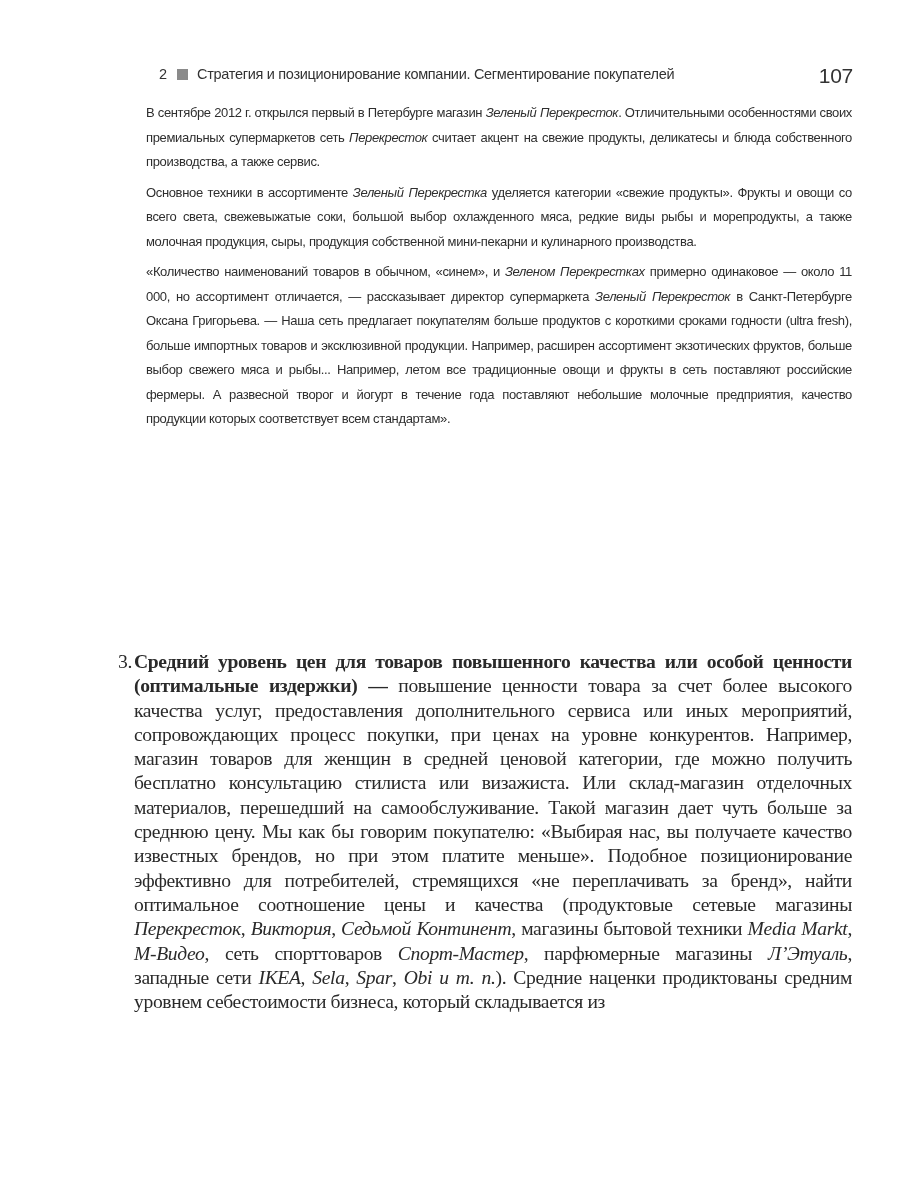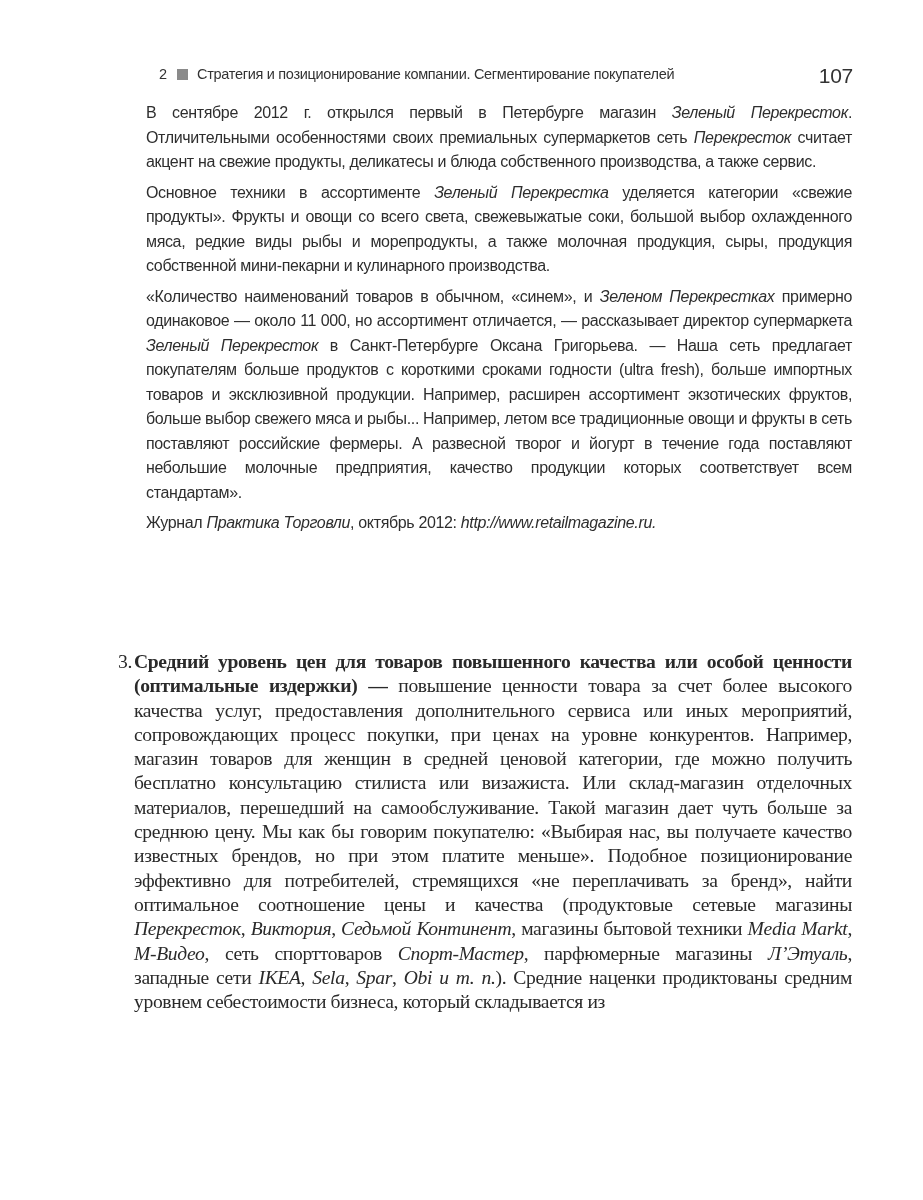--- a/index.html
+++ b/index.html
@@ -9,21 +9,21 @@
     font-family: "Liberation Sans", sans-serif; font-size: 14.5px; color: #333;
     letter-spacing: -0.3px;
   }
   .page-header .chap { position: absolute; left: 0; top: 0; }
   .page-header .sq { position: absolute; left: 18px; top: 3px; width: 11px; height: 11px; background: #8a8a8a; }
   .page-header .title { position: absolute; left: 38px; top: 0; white-space: nowrap; }
   .page-header .pnum { position: absolute; right: 0; top: -2px; font-size: 21px; }
 
   .box {
     position: absolute; left: 146px; top: 101px; width: 706px;
-    font-family: "Liberation Sans", sans-serif; font-size: 16px; line-height: 24.5px;
+    font-family: "Liberation Sans", sans-serif; font-size: 13px; line-height: 24.5px;
     color: #2e2e2e; letter-spacing: -0.35px;
   }
   .box p { margin: 0 0 6px 0; text-align: justify; }
   .box i { font-style: italic; }
 
   .item3 {
     position: absolute; left: 118px; top: 650px; width: 734px;
     font-family: "Liberation Serif", serif; font-size: 19.6px; line-height: 24.3px;
     color: #2a2a2a; letter-spacing: -0.35px;
   }
@@ -45,23 +45,20 @@
 <div class="box">
   <p>
     <span>В сентябре 2012 г. открылся первый в Петербурге магазин </span><i>Зеленый Перекресток</i><span>. Отличительными особенностями своих премиальных супермаркетов сеть </span><i>Перекресток</i><span> считает акцент на свежие продукты, деликатесы и блюда собственного производства, а также сервис.</span>
   </p>
   <p>
     <span>Основное техники в ассортименте </span><i>Зеленый Перекрестка</i><span> уделяется категории «свежие продукты». Фрукты и овощи со всего света, свежевыжатые соки, большой выбор охлажденного мяса, редкие виды рыбы и морепродукты, а также молочная продукция, сыры, продукция собственной мини-пекарни и кулинарного производства.</span>
   </p>
   <p>
     <span>«Количество наименований товаров в обычном, «синем», и </span><i>Зеленом Перекрестках</i><span> примерно одинаковое — около 11 000, но ассортимент отличается, — рассказывает директор супермаркета </span><i>Зеленый Перекресток</i><span> в Санкт-Петербурге Оксана Григорьева. — Наша сеть предлагает покупателям больше продуктов с короткими сроками годности (ultra fresh), больше импортных товаров и эксклюзивной продукции. Например, расширен ассортимент экзотических фруктов, больше выбор свежего мяса и рыбы... Например, летом все традиционные овощи и фрукты в сеть поставляют российские фермеры. А развесной творог и йогурт в течение года поставляют небольшие молочные предприятия, качество продукции которых соответствует всем стандартам».</span>
   </p>
-  <p>
-    <span>Журнал </span><i>Практика Торговли</i><span>, октябрь 2012: </span><i>http://www.retailmagazine.ru.</i>
-  </p>
 </div>
 
 <div class="item3">
   <span class="num">3.</span>
   <div class="body">
     <b>Средний уровень цен для товаров повышенного качества или особой ценности (оптимальные издержки) —</b><span> повышение ценности товара за счет более высокого качества услуг, предоставления дополнительного сервиса или иных мероприятий, сопровождающих процесс покупки, при ценах на уровне конкурентов. Например, магазин товаров для женщин в средней ценовой категории, где можно получить бесплатно консультацию стилиста или визажиста. Или склад-магазин отделочных материалов, перешедший на самообслуживание. Такой магазин дает чуть больше за среднюю цену. Мы как бы говорим покупателю: «Выбирая нас, вы получаете качество известных брендов, но при этом платите меньше». Подобное позиционирование эффективно для потребителей, стремящихся «не переплачивать за бренд», найти оптимальное соотношение цены и качества (продуктовые сетевые магазины </span><i>Перекресток</i><span>, </span><i>Виктория</i><span>, </span><i>Седьмой Континент</i><span>, магазины бытовой техники </span><i>Media Markt</i><span>, </span><i>М-Видео</i><span>, сеть спорттоваров </span><i>Спорт-Мастер</i><span>, парфюмерные магазины </span><i>Л’Этуаль</i><span>, западные сети </span><i>IKEA</i><span>, </span><i>Sela</i><span>, </span><i>Spar</i><span>, </span><i>Obi и т. п.</i><span>). Средние наценки продиктованы средним уровнем себестоимости бизнеса, который складывается из</span>
   </div>
 </div>
 
 </body></html>

